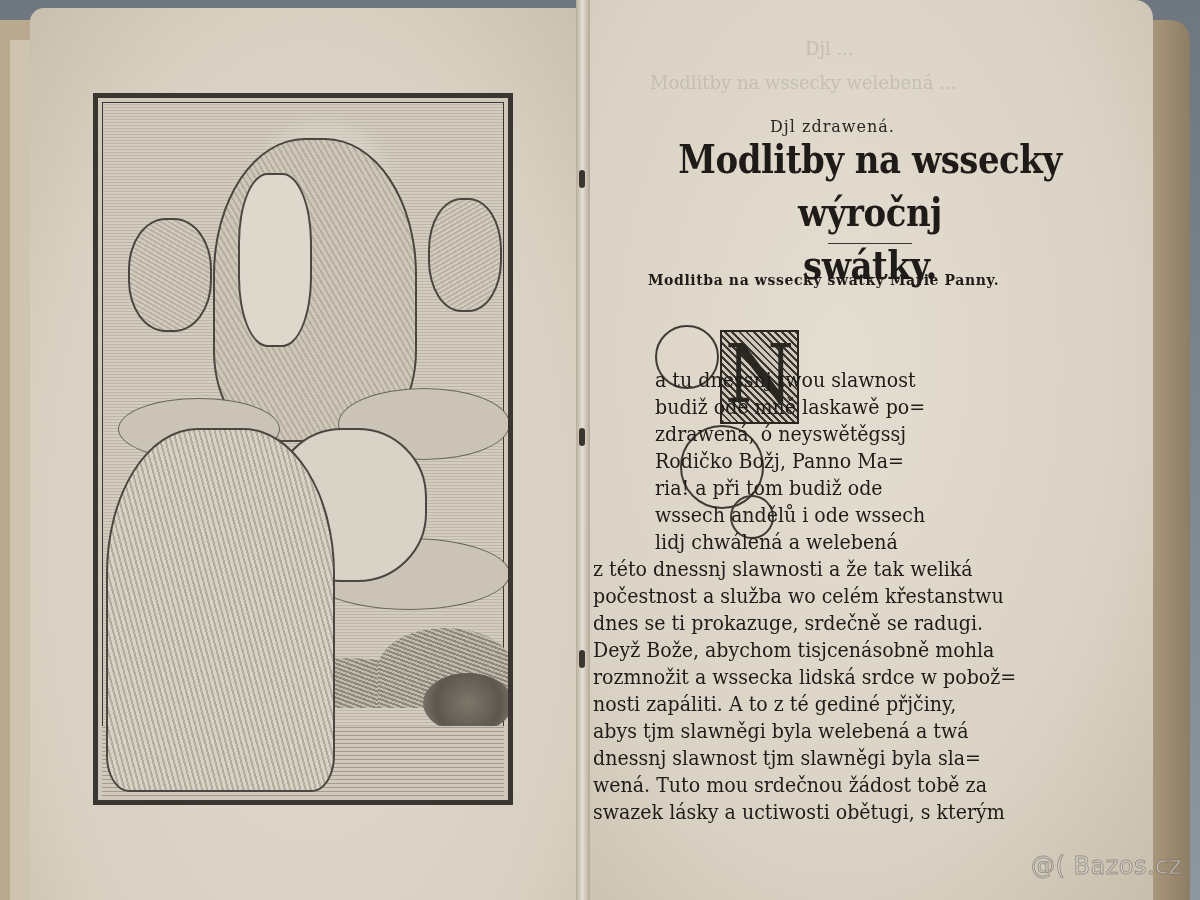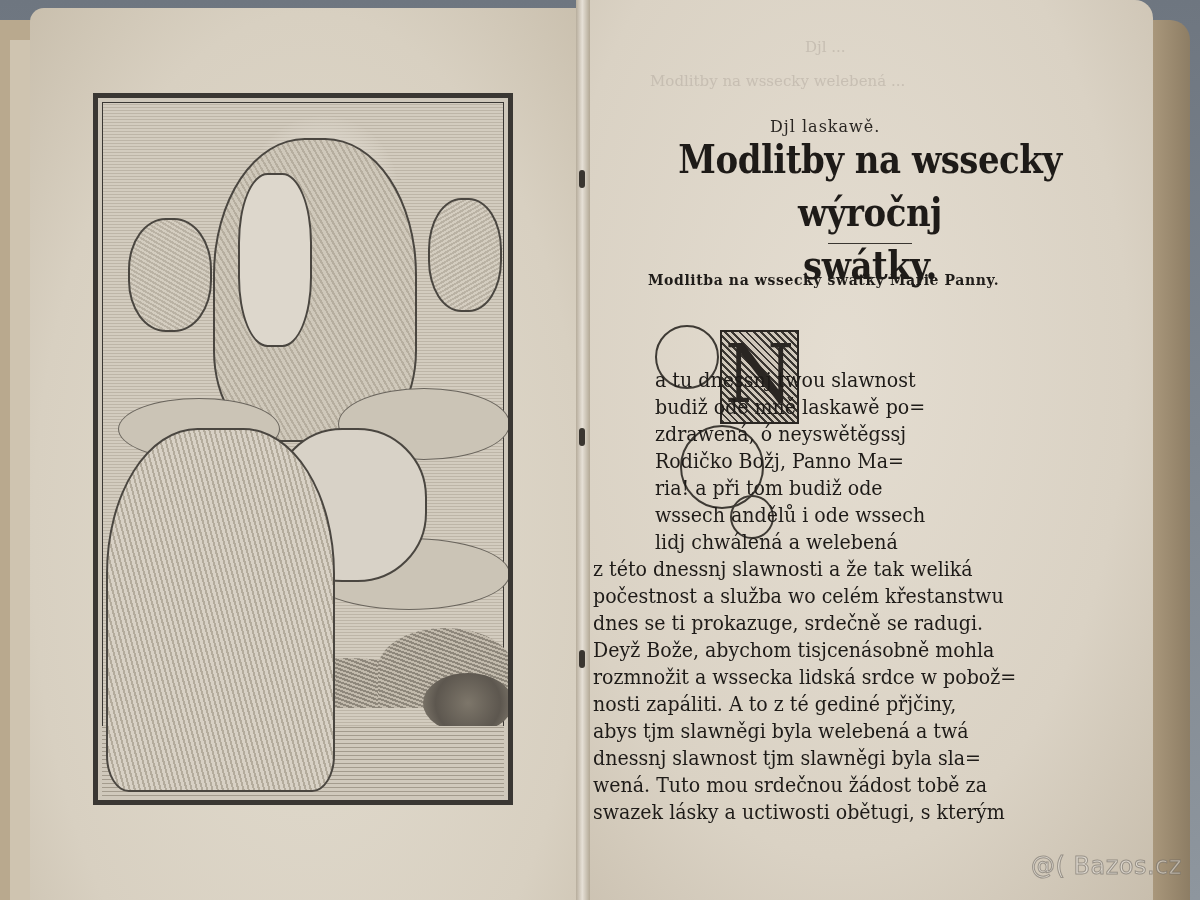--- a/index.html
+++ b/index.html
@@ -47,21 +47,21 @@
   .kneeling { left:8px; top:330px; width:225px; height:360px; border-radius:40% 40% 10% 10%;
     background:repeating-linear-gradient(75deg,#b3ab9c 0,#b3ab9c 2px,#d8d1c5 2px,#d8d1c5 5px); }
   .cherubs { left:175px; top:330px; width:150px; height:150px; border-radius:45%; background:#d8d2c7; }
   .hill { position:absolute; background:repeating-linear-gradient(20deg,#8e877b 0,#8e877b 2px,#c2baac 2px,#c2baac 4px);
     border-radius:60% 60% 0 0; }
   .bush { position:absolute; left:325px; top:575px; width:90px; height:60px; border-radius:50%;
     background:radial-gradient(circle,#7d766a 0,#5d574f 60%,#8a8376 100%); }
   .ground { position:absolute; left:4px; right:4px; bottom:4px; height:70px;
     background:repeating-linear-gradient(0deg,#a39b8d 0,#a39b8d 1px,#d0c9bc 1px,#d0c9bc 4px); }
 
-  .ghost { position:absolute; color:rgba(180,172,160,0.55); font-size:15px; }
+  .ghost { position:absolute; color:rgba(180,172,160,0.55); font-size:18px; }
   .part { position:absolute; left:770px; top:117px; font-size:16px; letter-spacing:1px; color:#2a2622; font-family:"DejaVu Serif", serif; }
   .title { position:absolute; left:640px; top:143px; width:460px; text-align:center;
     font-family:"DejaVu Serif", serif; font-weight:bold; font-size:34px; line-height:46px;
     color:#1e1b18; letter-spacing:-0.5px; transform:scaleY(1.15); }
   .rule { position:absolute; left:828px; top:243px; width:84px; height:1px; background:#3a3631; }
   .subtitle { position:absolute; left:648px; top:272px; font-family:"DejaVu Serif", serif; font-weight:bold;
     font-size:14px; letter-spacing:0.6px; color:#1f1c19; }
 
   .initial { position:absolute; left:650px; top:305px; width:160px; height:250px; }
   .initial .cap { position:absolute; left:70px; top:25px; width:75px; height:90px;
@@ -106,21 +106,21 @@
   <div class="hill" style="left:280px;top:530px;width:135px;height:80px"></div>
   <div class="bush"></div>
   <div class="ground"></div>
   <div class="figure cherubs"></div>
   <div class="figure kneeling"></div>
 </div>
 
 <div class="ghost" style="left:805px;top:38px">Djl ...</div>
 <div class="ghost" style="left:650px;top:72px">Modlitby na wssecky welebená ...</div>
 
-<div class="part">Djl laskawě.</div>
+<div class="part">Djl zdrawená.</div>
 <div class="title">
   <div>Modlitby na wssecky wýročnj</div>
   <div>swátky.</div>
 </div>
 <div class="rule"></div>
 <div class="subtitle">Modlitba na wssecky swátky Marie Panny.</div>
 
 <div class="initial">
   <div class="swirl" style="left:5px;top:20px;width:60px;height:60px"></div>
   <div class="swirl" style="left:30px;top:120px;width:80px;height:80px"></div>

